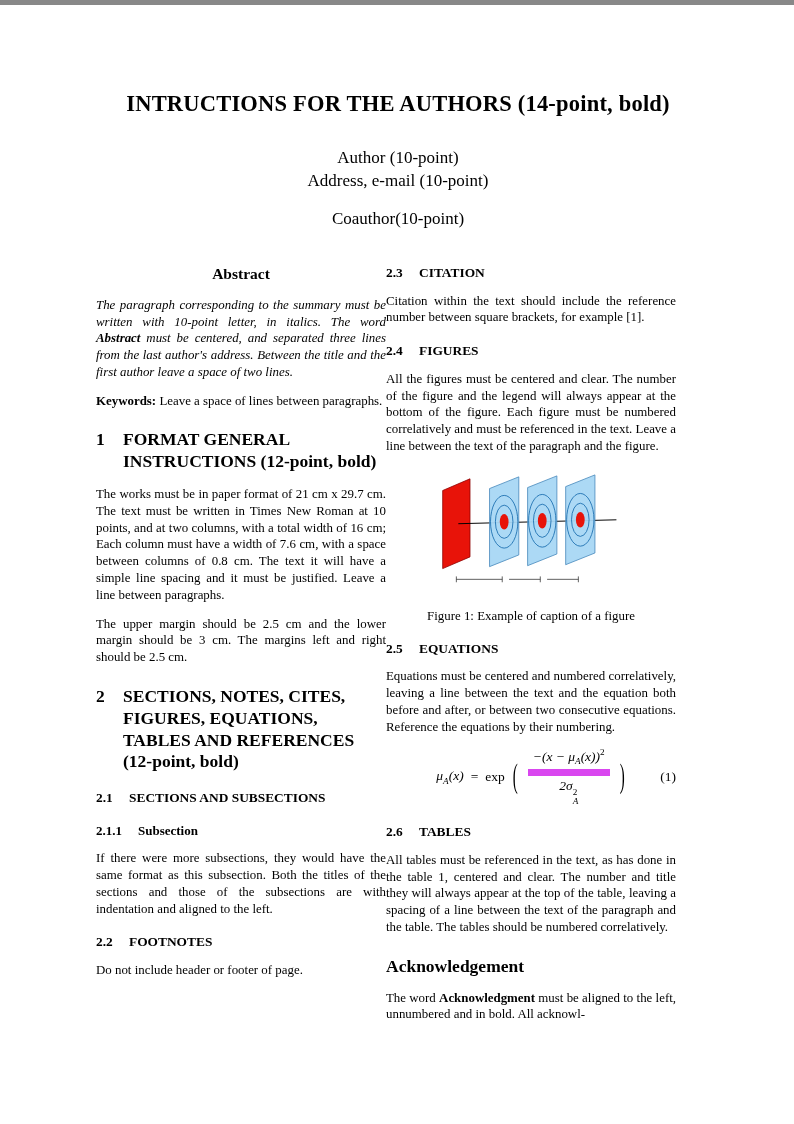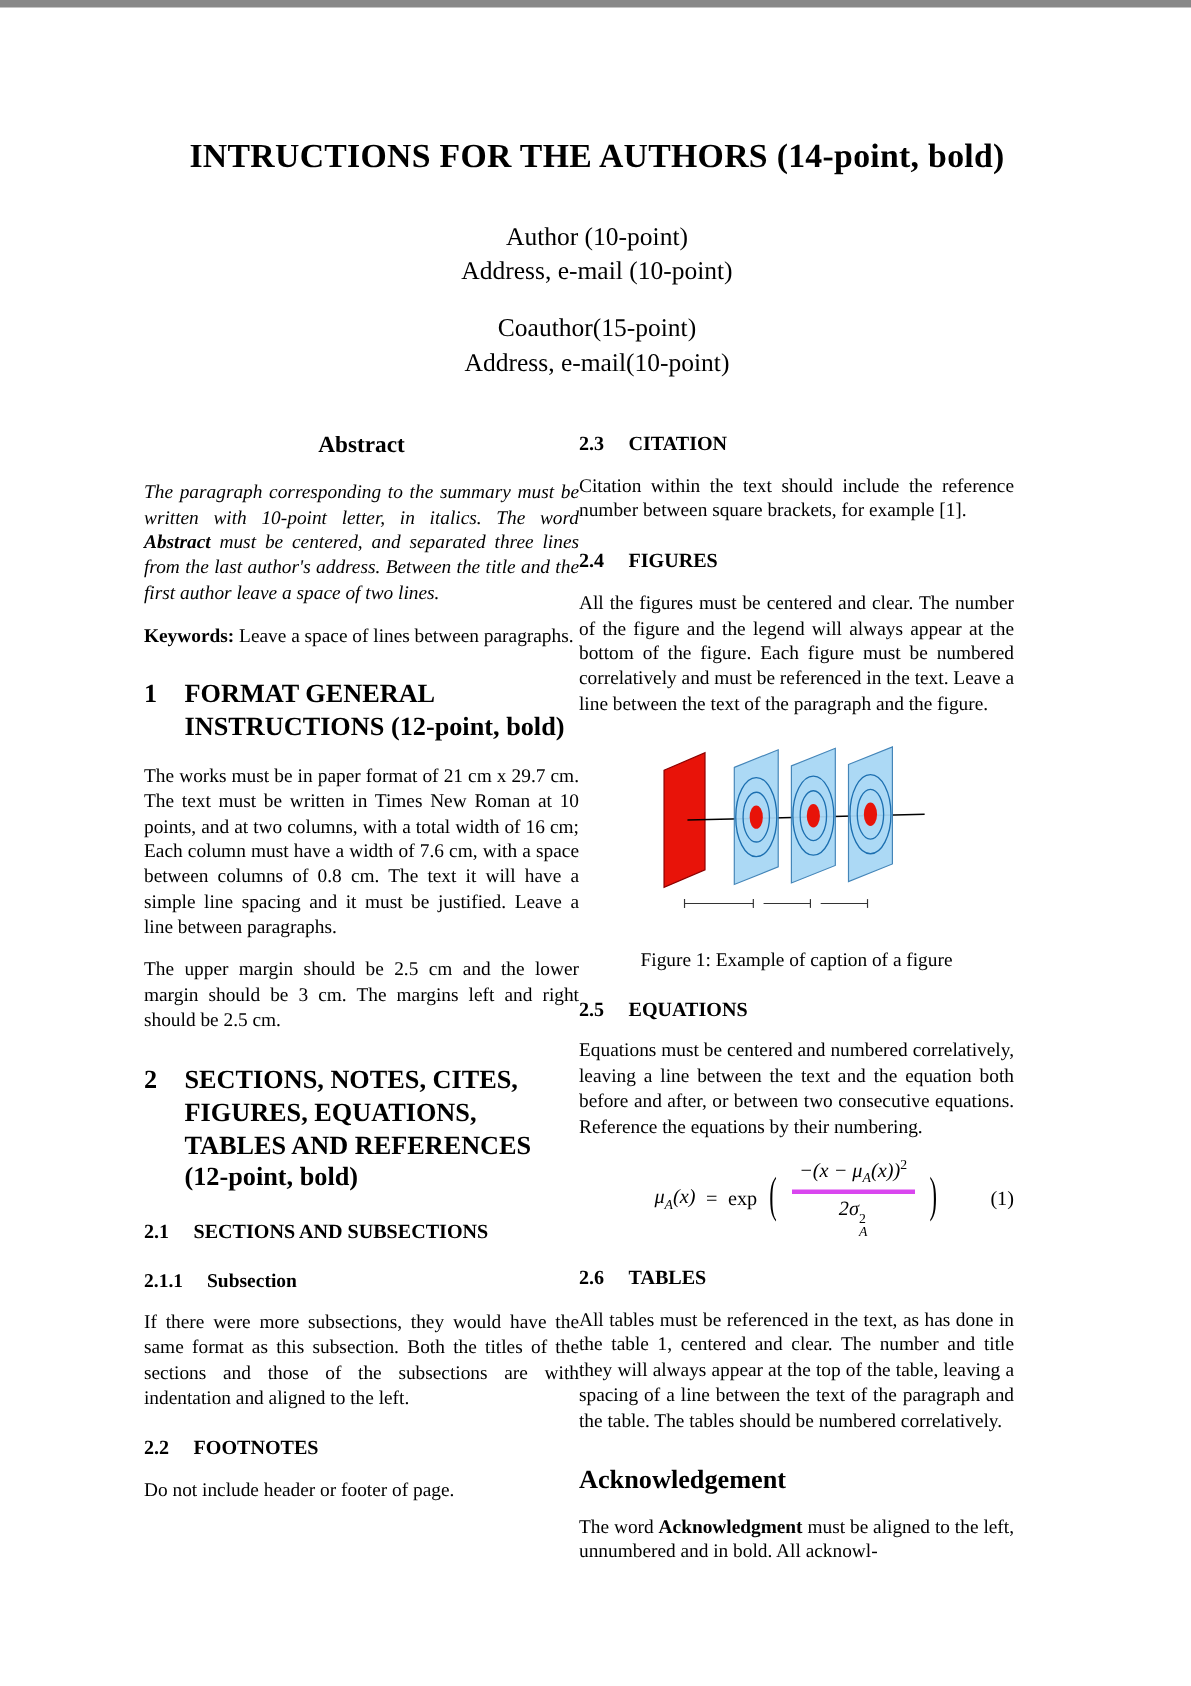--- a/index.html
+++ b/index.html
@@ -40,41 +40,40 @@
   h5.subsubsection .subnum{width:42px;flex:none;}
   figure{margin:16px 0 6px 0;text-align:center;}
   figcaption{font-size:12.9px;margin-top:12px;}
   .equation{
     position:relative;display:flex;align-items:center;justify-content:center;
     font-size:13.5px;margin:10px 0 16px 0;gap:7px;
   }
   .it{font-style:italic;}
   .eq-no{position:absolute;right:0;top:50%;transform:translateY(-50%);}
   .frac{display:inline-flex;flex-direction:column;text-align:center;vertical-align:middle;margin:0 2px;}
-  .frac .num{display:block;padding:0 5px 2px 5px;border-bottom:3px solid #d946ef;}
+  .frac .num{display:block;padding:0 5px 2px 5px;border-bottom:7px solid #d946ef;}
   .frac .den{display:block;padding:2px 5px 0 5px;}
   .bigp{display:inline-block;transform:scaleY(2.2);font-size:15px;margin:0 1px;font-weight:400;}
   sub,sup{font-size:0.68em;}
   .supsub{display:inline-flex;flex-direction:column;align-items:flex-start;font-size:0.68em;line-height:1.05;vertical-align:-0.55em;}
   .keywords b{font-weight:bold;}
 </style>
 </head>
 <body>
 
 <div class="page">
   <div class="content">
 
     <h1 class="title">INTRUCTIONS FOR THE AUTHORS (14-point, bold)</h1>
 
     <div class="authors">
       <div>Author (10-point)</div>
       <div>Address, e-mail (10-point)</div>
       <div class="gap"></div>
-      <div>Coauthor(15-point)</div>
-      <div>Address, e-mail(10-point)</div>
+      <div>Coauthor(10-point)</div>
     </div>
 
     <div class="columns">
 
       <div class="col">
 
         <h2 class="abstract-head">Abstract</h2>
 
         <p class="body abstract-body"><span>The paragraph corresponding to the summary must be written with 10-point letter, in italics. The word </span><b>Abstract</b><span> must be centered, and separated three lines from the last author's address. Between the title and the first author leave a space of two lines.</span></p>
 

